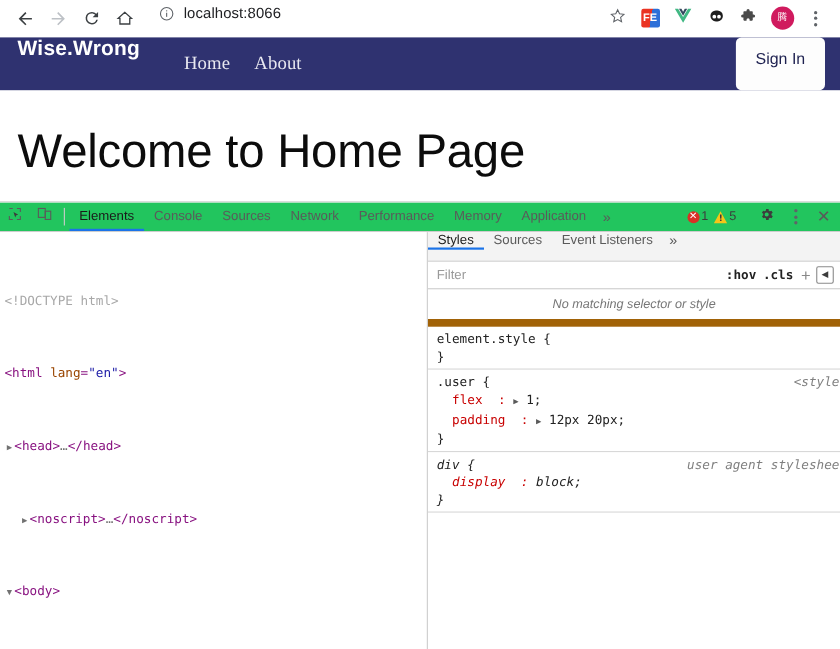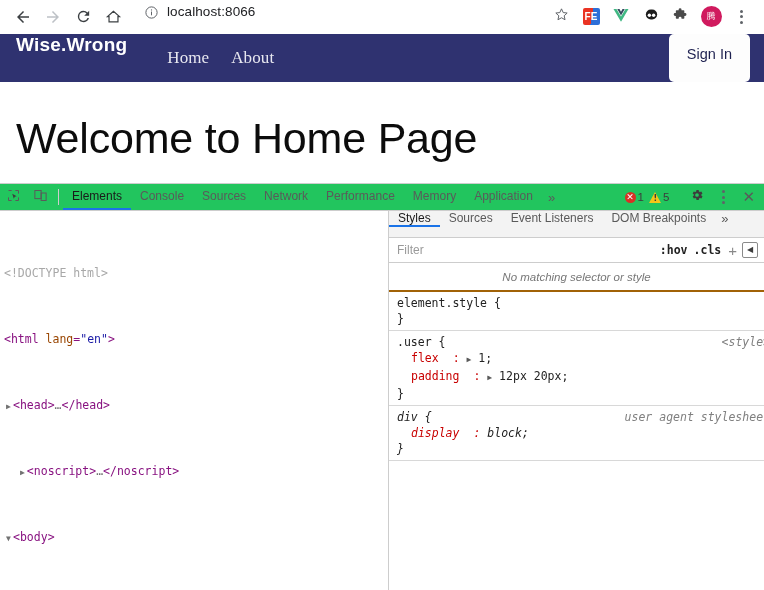--- a/index.html
+++ b/index.html
@@ -416,21 +416,21 @@
     font-size: 11.5px;
     padding: 6px 0 5px 0;
     font-family: "Liberation Sans", sans-serif;
   }
   .rule {
     border-top: 1px solid #d8d8d8;
     padding: 3px 8px 3px 8px;
     position: relative;
     white-space: pre;
   }
-  .rule.first { border-top: 2px solid #a16207; }
+  .rule.first { border-top: 7px solid #a16207; }
   .origin {
     position: absolute;
     right: -6px;
     top: 3px;
     color: #808080;
     font-style: italic;
     font-size: 11.5px;
     white-space: nowrap;
     font-family: "DejaVu Sans Mono", monospace;
   }
@@ -662,21 +662,20 @@
 
         
       </div>
 
       <div class="styles-pane">
 
         <div class="styles-tabs">
           <div class="st-tab active">Styles</div>
           <div class="st-tab">Sources</div>
           <div class="st-tab">Event Listeners</div>
-          <div class="st-tab">DOM Breakpoints</div>
           <div class="dt-more">»</div>
         </div>
 
         <div class="filter-row">
           <span class="filter-input">Filter</span>
           <span class="hov-cls">:hov</span>
           <span class="hov-cls">.cls</span>
           <span class="plus-btn">+</span>
           <span class="sidebar-toggle">◀</span>
         </div>

